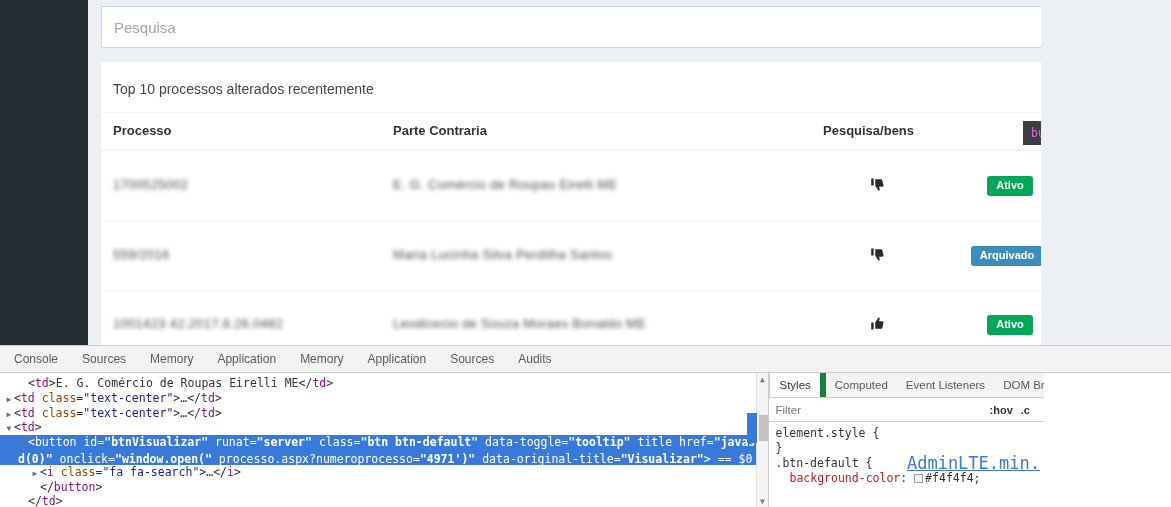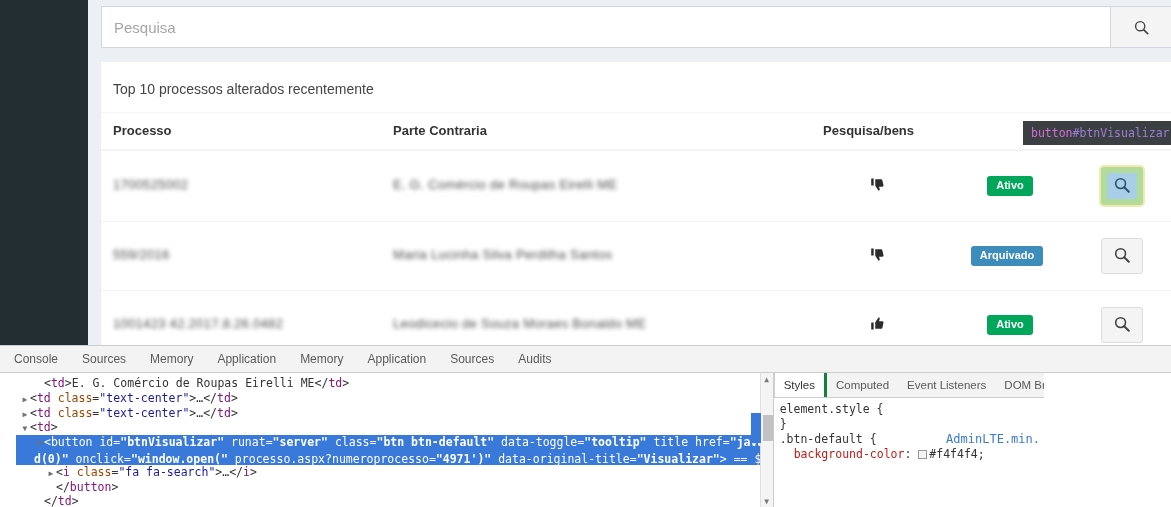--- a/index.html
+++ b/index.html
@@ -7,21 +7,21 @@
     margin: 0; padding: 0;
     width: 1171px; height: 507px;
     overflow: hidden;
     font-family: "Liberation Sans", sans-serif;
     background: #ecf0f5;
   }
 
   
   #app {
     position: absolute; left: 0; top: 0;
-    width: 1171px; height: 345px;
+    width: 1041px; height: 345px;
     background: #ecf0f5;
     overflow: hidden;
   }
   #sidebar {
     position: absolute; left: 0; top: 0;
     width: 88px; height: 345px;
     background: #222d32;
   }
   #content {
     position: absolute; left: 88px; top: 0;
@@ -194,21 +194,20 @@
     height: 26px;
     line-height: 26px;
     cursor: pointer;
     white-space: nowrap;
   }
 
   .dt-body {
     position: absolute; left: 0; top: 27px;
     width: 1044px; height: 135px;
     display: flex;
-    padding-left: 16px;
   }
   .dt-elements {
     position: relative;
     width: 848px;
     height: 135px;
     background: #fff;
     overflow: hidden;
     font-size: 11.5px;
     line-height: 14.8px;
     color: #333;
@@ -266,35 +265,35 @@
     border-bottom: 1px solid #cdcdcd;
     display: flex; align-items: center;
     background: #f3f3f3;
     font-family: "Liberation Sans", sans-serif;
   }
   .st-tab {
     font-size: 11.5px; color: #5a5a5a;
     padding: 0 9px; height: 24px; line-height: 24px;
     white-space: nowrap; cursor: pointer;
   }
-  .st-tab.active { background: #fff; color: #333; border-right: 3px solid #15803d; border-left: 1px solid #cdcdcd; }
+  .st-tab.active { background: #fff; color: #333; border-right: 6px solid #15803d; border-left: 1px solid #cdcdcd; }
   .st-filter {
     height: 24px;
     border-bottom: 1px solid #cdcdcd;
     display: flex; align-items: center;
     padding: 0 6px;
     font-family: "Liberation Sans", sans-serif;
     font-size: 11.5px;
     color: #777;
   }
   .st-filter .grow { flex: 1 1 auto; }
   .st-filter .hov { color: #333; font-weight: bold; font-size: 11px; margin-right: 8px; }
   .st-rules { font-size: 11.5px; line-height: 15px; padding: 4px 0 0 6px; color: #333; }
   .st-rule-head { display: flex; }
-  .st-rule-head .src { margin-left: auto; color: #3879d9; padding-right: 4px; font-size: 12px; white-space: nowrap; text-align: center;}
+  .st-rule-head .src { margin-left: auto; color: #3879d9; text-decoration: underline; padding-right: 4px; font-size: 17px; white-space: nowrap; text-align: center;}
   .prop { padding-left: 14px; }
   .pname { color: #c41a16; }
   .pval { color: #333; }
   .swatch {
     display: inline-block; width: 9px; height: 9px;
     border: 1px solid #9a9a9a; vertical-align: -1px; margin-right: 2px;
   }
 </style>
 </head>
 <body>
@@ -423,20 +422,25 @@
     </div>
 
     <div class="dt-styles">
       <div class="st-tabs" id="st-tabs">
           <div class="st-tab active">Styles</div>
           <div class="st-tab">Computed</div>
           <div class="st-tab">Event Listeners</div>
           <div class="st-tab">DOM Breakpoints</div>
         </div>
 
+      <div class="st-filter">
+        <span class="grow">Filter</span>
+        <span class="hov">:hov</span>
+        <span class="hov">.c</span>
+      </div>
 
       <div class="st-rules" id="st-rules">
           <div class="st-rule-head">
             <span>element.style {</span>
           </div>
           <div>}</div>
           <div class="st-rule-head">
             <span>.btn-default {</span>
             <span class="src">AdminLTE.min.</span>
           </div>

